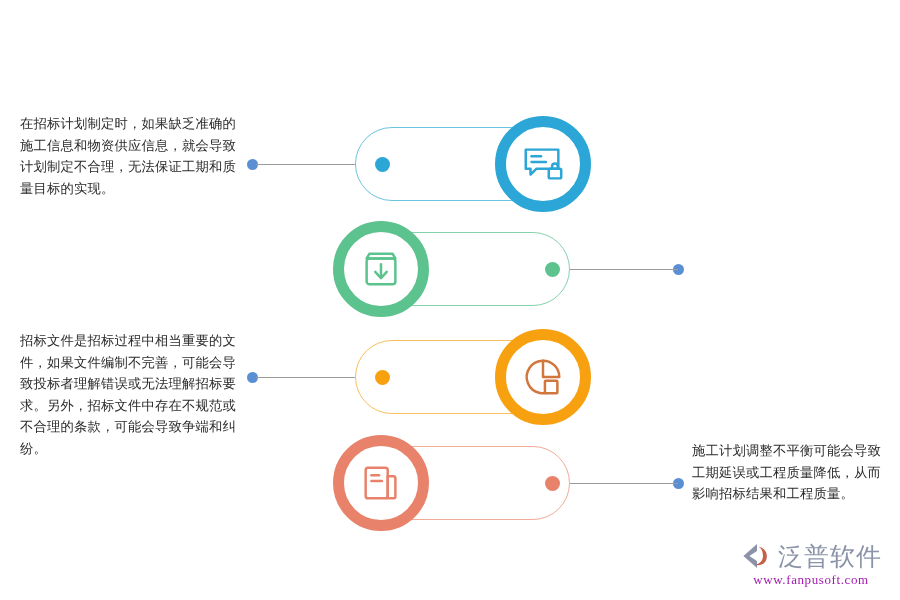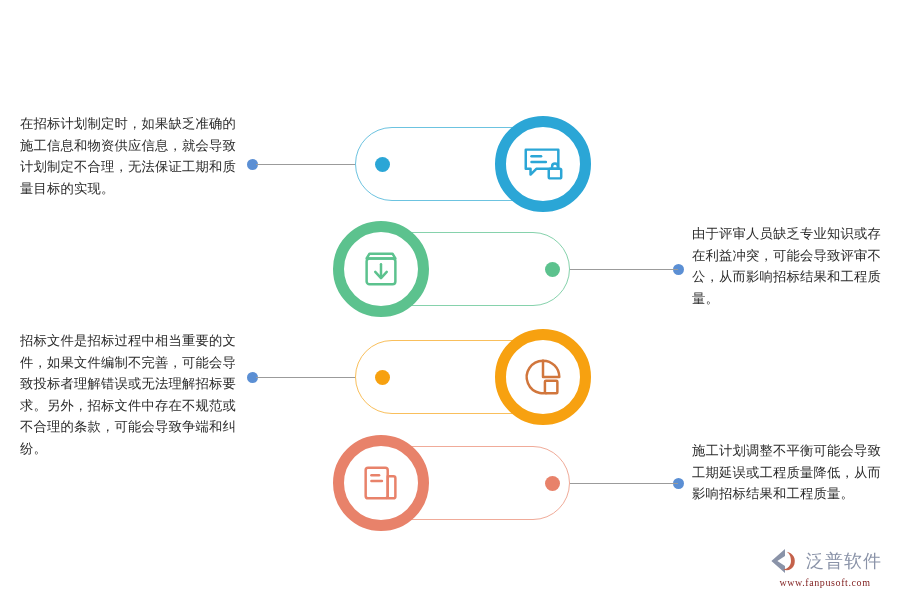--- a/index.html
+++ b/index.html
@@ -168,28 +168,28 @@
     display: flex;
     align-items: center;
     gap: 4px;
   }
   .logo-mark {
     width: 34px;
     height: 34px;
     position: relative;
   }
   .logo-text {
-    font-size: 18px;
+    font-size: 25px;
     color: #8a93a8;
     letter-spacing: 1px;
     font-family: "DejaVu Sans", "Liberation Sans", sans-serif;
   }
   .logo-url {
-    font-size: 10px;
-    color: #7f1d1d;
+    font-size: 13px;
+    color: #a21caf;
     letter-spacing: 0.6px;
     margin-top: -1px;
     font-family: "Liberation Serif", "DejaVu Serif", serif;
   }
 </style>
 </head>
 <body>
 
 <div id="canvas">
 
@@ -209,21 +209,20 @@
           <line x1="12" y1="16" x2="22" y2="16"></line>
           <line x1="12" y1="22" x2="27" y2="22"></line>
           <rect x="30" y="29" width="13" height="10" rx="1.5" fill="#ffffff"></rect>
           <path d="M33.5 29 V26.5 a3 3 0 0 1 6 0 V29"></path>
         </svg>
       </span>
     </div>
   </div>
 
   <div class="row row-2 theme-green">
-    <div class="text-block text-right tb-2">由于评审人员缺乏专业知识或存在利益冲突，可能会导致评审不公，从而影响招标结果和工程质量。</div>
 
     <div class="conn-end-dot"></div>
     <div class="connector"></div>
 
     <div class="pill"></div>
     <div class="pill-dot"></div>
 
     <div class="icon-ring">
       <span>
         <svg width="46" height="46" viewBox="0 0 48 48" fill="none" stroke="currentColor" stroke-width="2.6" stroke-linecap="round" stroke-linejoin="round">

